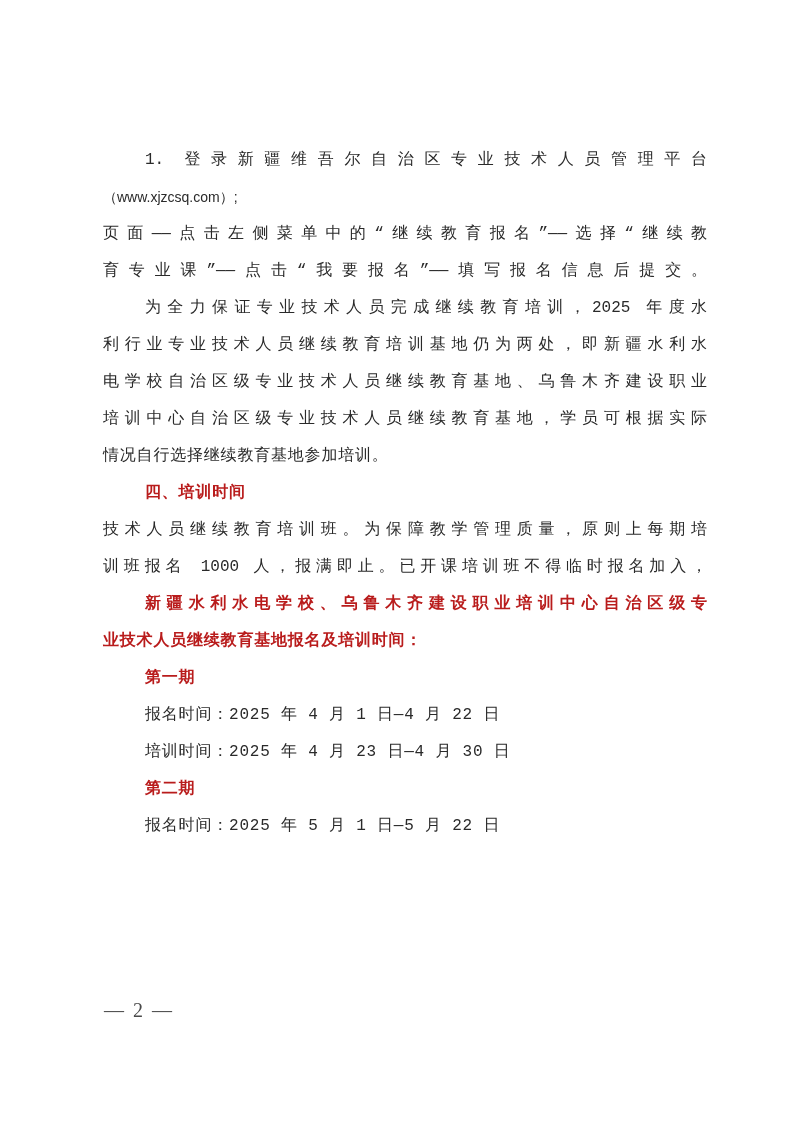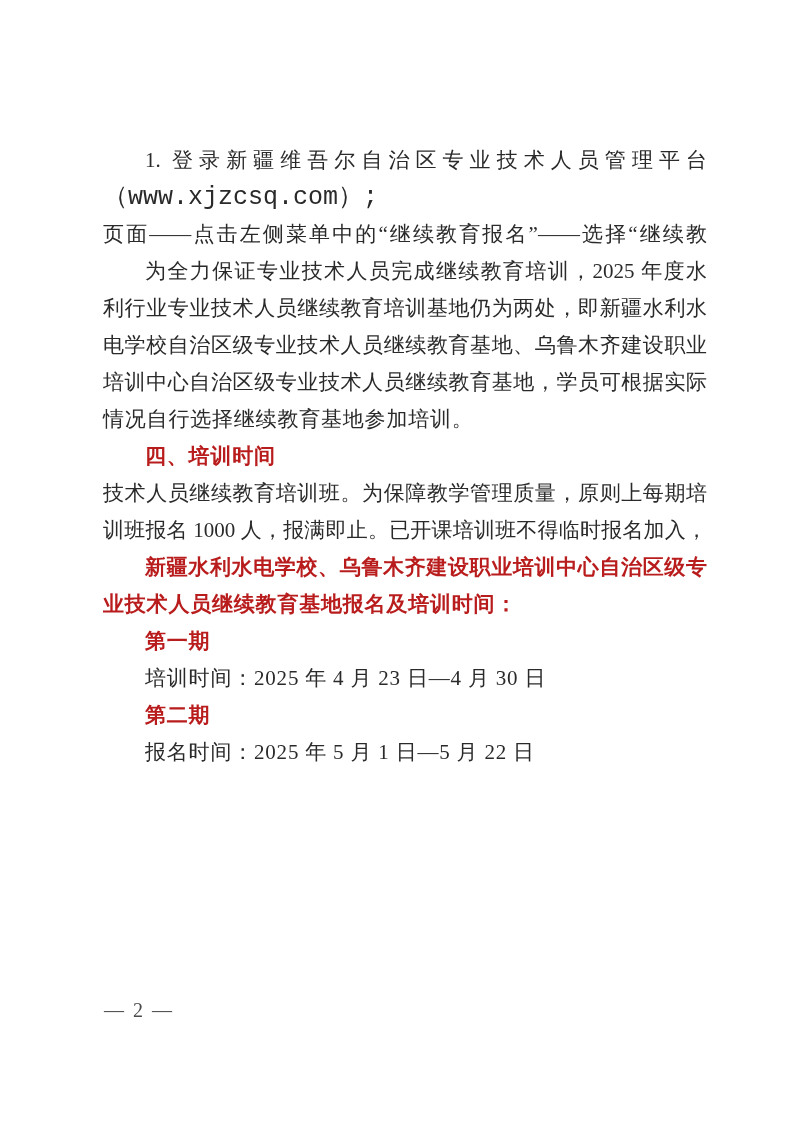--- a/index.html
+++ b/index.html
@@ -12,68 +12,71 @@
     color:#2a2a2a;
   }
   .doc {
     position:absolute;
     left:103px; top:142px;
     width:604px;
   }
   .ln {
     height:37px;
     line-height:37px;
-    font-size:21px;
+    font-size:16px;
     letter-spacing:0.8px;
     white-space:nowrap;
     overflow:visible;
+    font-family:Liberation Mono, monospace;
   }
   
   .just {
     white-space:normal;
     text-align:justify;
     text-align-last:justify;
     letter-spacing:0;
     overflow:hidden;
   }
   .ind { padding-left:42px; }
   .ind.just { padding-left:42px; }
   .b { font-weight:700; color:#b91c1c; }
   .url {
-    font-family:Liberation Mono, monospace;
-    font-size:25px;
+    font-family:Liberation Sans, sans-serif;
+    font-size:14px;
     letter-spacing:0;
   }
   .pagenum {
     position:absolute;
     left:104px; top:998px;
     font-size:20px;
     line-height:24px;
     letter-spacing:2px;
     color:#4a4a4a;
     font-family:"Liberation Serif","DejaVu Serif",serif;
   }
 </style>
 </head>
 <body>
 
 <div class="page">
   <div class="doc">
     <div class="ln ind just">1. 登录新疆维吾尔自治区专业技术人员管理平台</div>
     <div class="ln url">（www.xjzcsq.com）;</div>
     <div class="ln just">页面——点击左侧菜单中的“继续教育报名”——选择“继续教</div>
+    <div class="ln just">育专业课”——点击“我要报名”——填写报名信息后提交。</div>
     <div class="ln ind just">为全力保证专业技术人员完成继续教育培训，2025 年度水</div>
     <div class="ln just">利行业专业技术人员继续教育培训基地仍为两处，即新疆水利水</div>
     <div class="ln just">电学校自治区级专业技术人员继续教育基地、乌鲁木齐建设职业</div>
     <div class="ln just">培训中心自治区级专业技术人员继续教育基地，学员可根据实际</div>
     <div class="ln">情况自行选择继续教育基地参加培训。</div>
     <div class="ln ind b">四、培训时间</div>
     <div class="ln just">技术人员继续教育培训班。为保障教学管理质量，原则上每期培</div>
     <div class="ln just">训班报名 1000 人，报满即止。已开课培训班不得临时报名加入，</div>
     <div class="ln ind just b">新疆水利水电学校、乌鲁木齐建设职业培训中心自治区级专</div>
     <div class="ln b">业技术人员继续教育基地报名及培训时间：</div>
     <div class="ln ind b">第一期</div>
+    <div class="ln ind">报名时间：2025 年 4 月 1 日—4 月 22 日</div>
     <div class="ln ind">培训时间：2025 年 4 月 23 日—4 月 30 日</div>
     <div class="ln ind b">第二期</div>
     <div class="ln ind">报名时间：2025 年 5 月 1 日—5 月 22 日</div>
   </div>
   <div class="pagenum">— 2 —</div>
 </div>
 
 </body></html>

